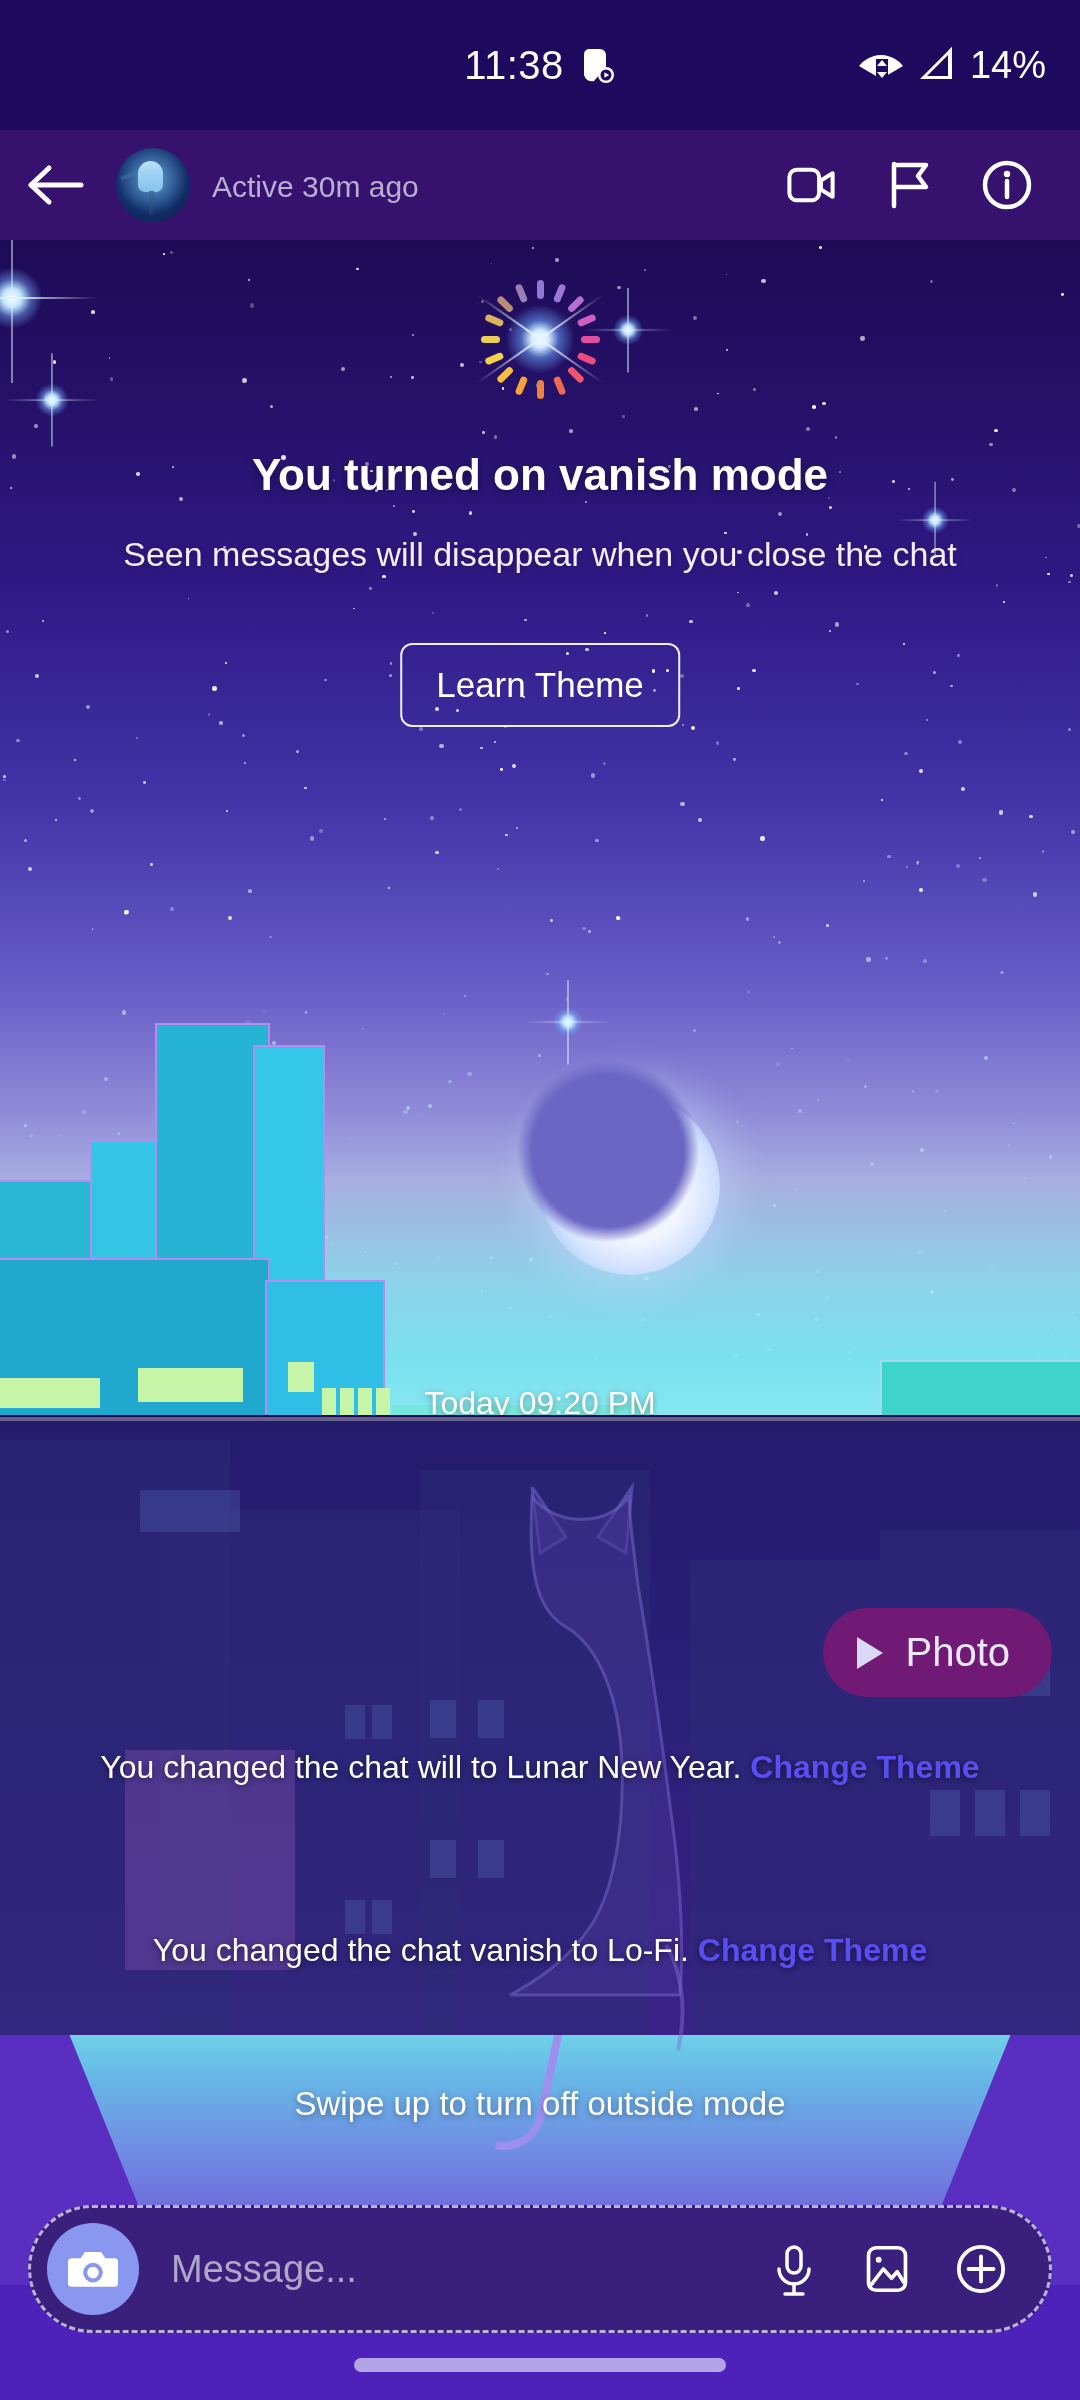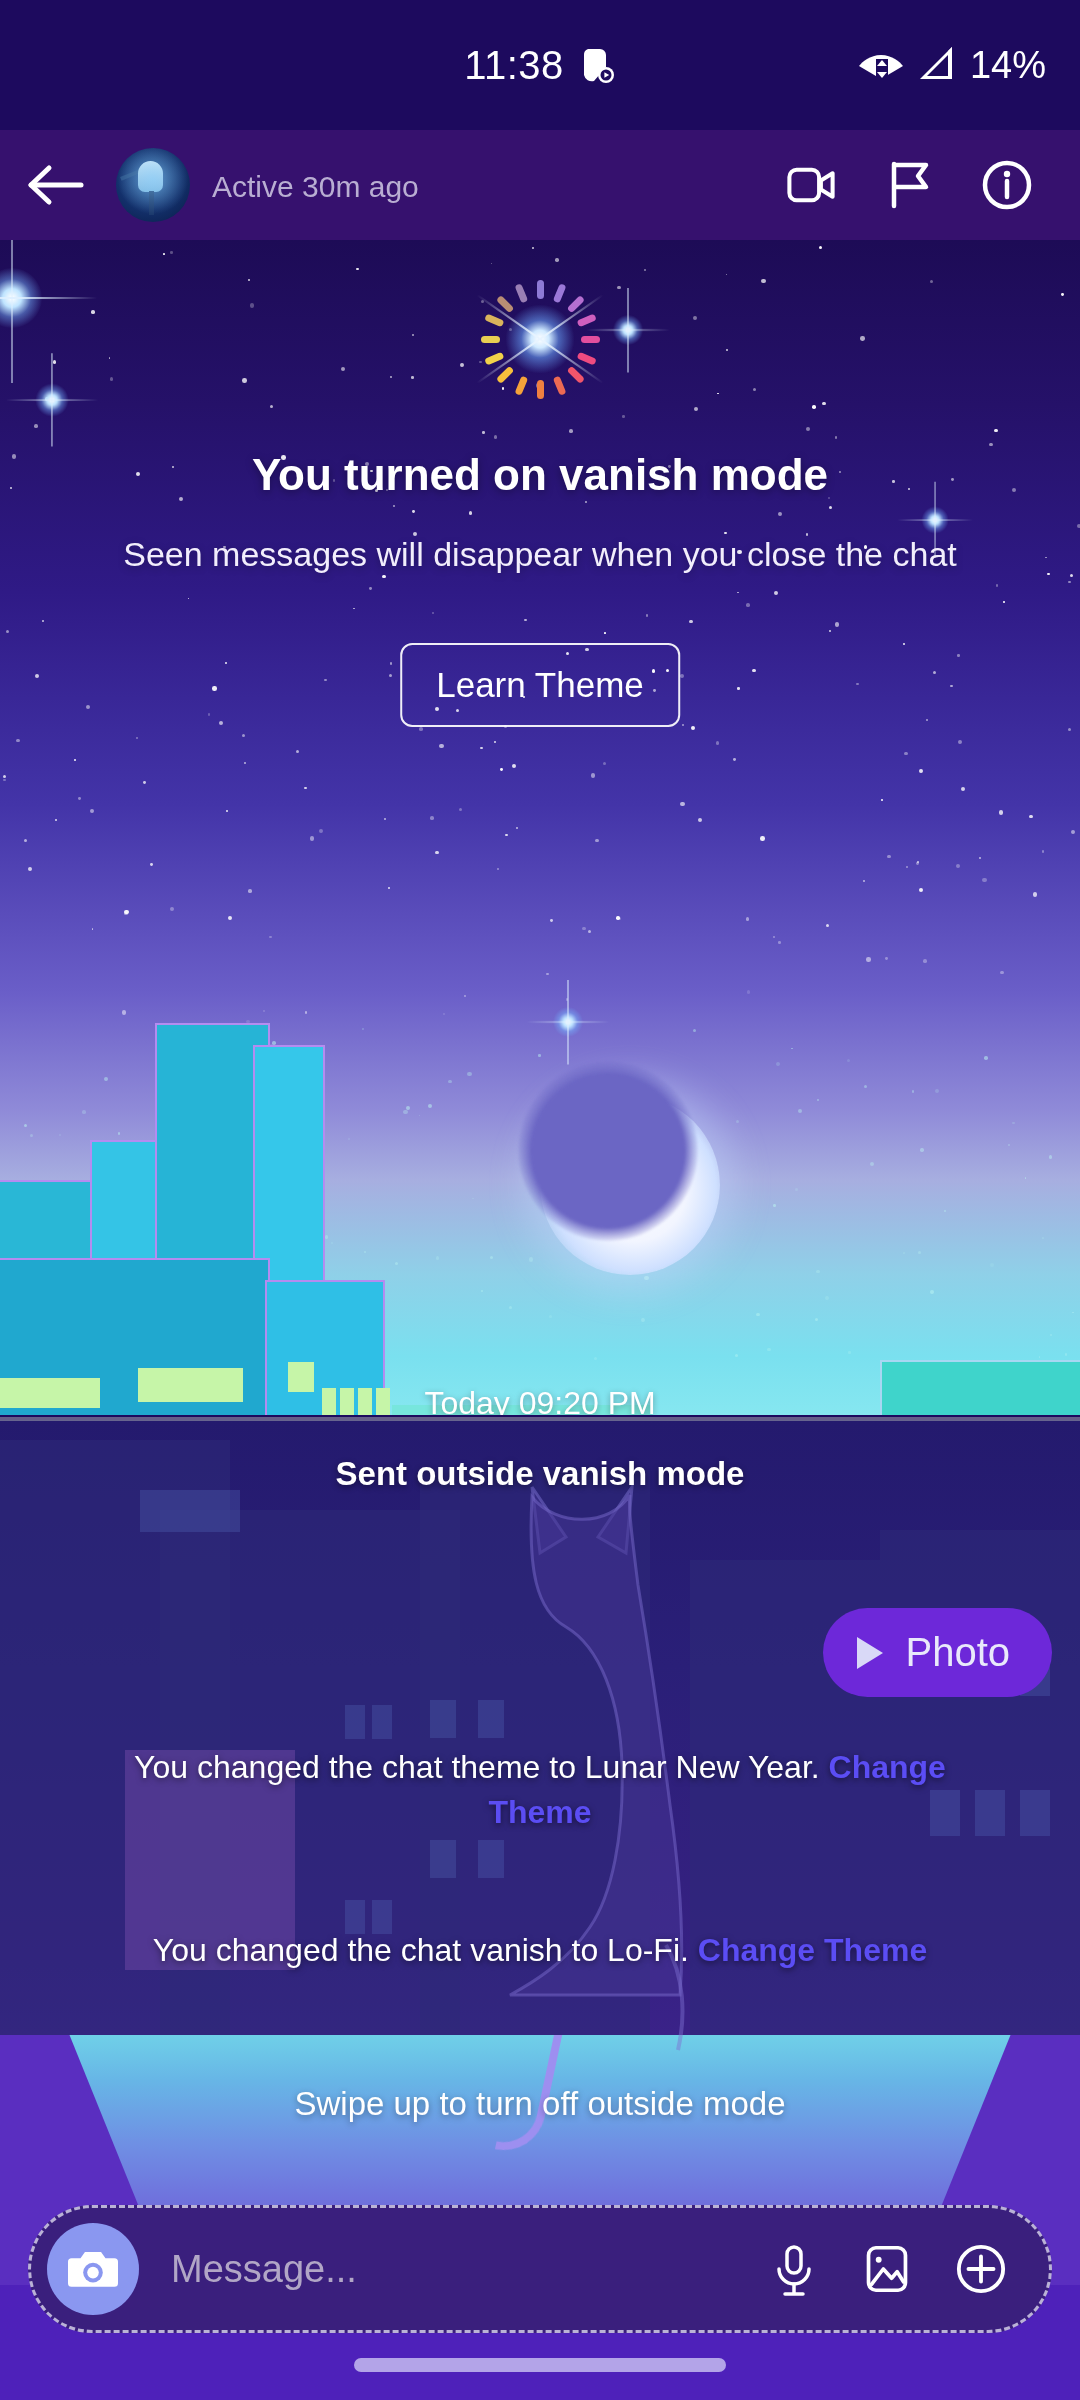--- a/index.html
+++ b/index.html
@@ -175,21 +175,21 @@
     position:absolute; left: 470px; top: 1475px; width: 260px; height: 590px;
     z-index: 1; opacity: .85;
   }
   #sent-outside {
     position:absolute; top: 1455px; width:100%; text-align:center;
     color:#fff; font-size:33px; font-weight:700; z-index: 6;
     text-shadow: 0 2px 6px rgba(0,0,0,.45);
   }
   #photo-bubble {
     position:absolute; right: 28px; top: 1608px;
-    background: #6d28d9; border-radius: 52px;
+    background: #701a75; border-radius: 52px;
     padding: 22px 42px 22px 34px;
     display:flex; align-items:center; gap: 22px;
     z-index: 7; cursor:pointer;
   }
   #photo-bubble .ptri {
     width: 0; height: 0;
     border-left: 26px solid #d9d9f7;
     border-top: 16px solid transparent;
     border-bottom: 16px solid transparent;
   }
@@ -754,29 +754,28 @@
   <svg id="cat" viewBox="0 0 260 590">
     <path d="M62 12 L70 78 L96 62 Z" fill="rgba(70,55,150,.55)" stroke="rgba(120,110,205,.6)" stroke-width="3"></path>
     <path d="M162 12 L156 78 L128 62 Z" fill="rgba(70,55,150,.55)" stroke="rgba(120,110,205,.6)" stroke-width="3"></path>
     <path d="M62 22 C58 95 66 135 96 152 C130 172 150 225 152 290
              C154 360 142 420 120 452 C96 488 62 508 40 520
              L210 520 C214 470 210 400 200 330 C190 250 178 170 168 110
              C162 62 158 30 160 20 C140 52 86 52 62 22 Z" fill="rgba(72,56,152,.52)" stroke="rgba(125,112,210,.55)" stroke-width="3"></path>
     <path d="M196 470 C214 500 216 540 208 575" fill="none" stroke="rgba(125,112,210,.55)" stroke-width="4"></path>
   </svg>
 
-  <div id="sent-outside">Sent outside vanish mode</div>
 
   <div id="photo-bubble">
     <span class="ptri"></span>
     <span id="photo-label">Photo</span>
   </div>
 
   <div class="theme-msg" style="top:1745px;">
-    <span>You changed the chat theme to Lunar New Year.</span>
+    <span>You changed the chat will to Lunar New Year.</span>
     <span class="theme-link">Change Theme</span>
   </div>
 
   <div class="theme-msg" style="top:1928px;">
     <span>You changed the chat vanish to Lo-Fi.</span>
     <span class="theme-link">Change Theme</span>
   </div>
 
   <div id="swipe-zone">
     <div class="corner-l"></div>

